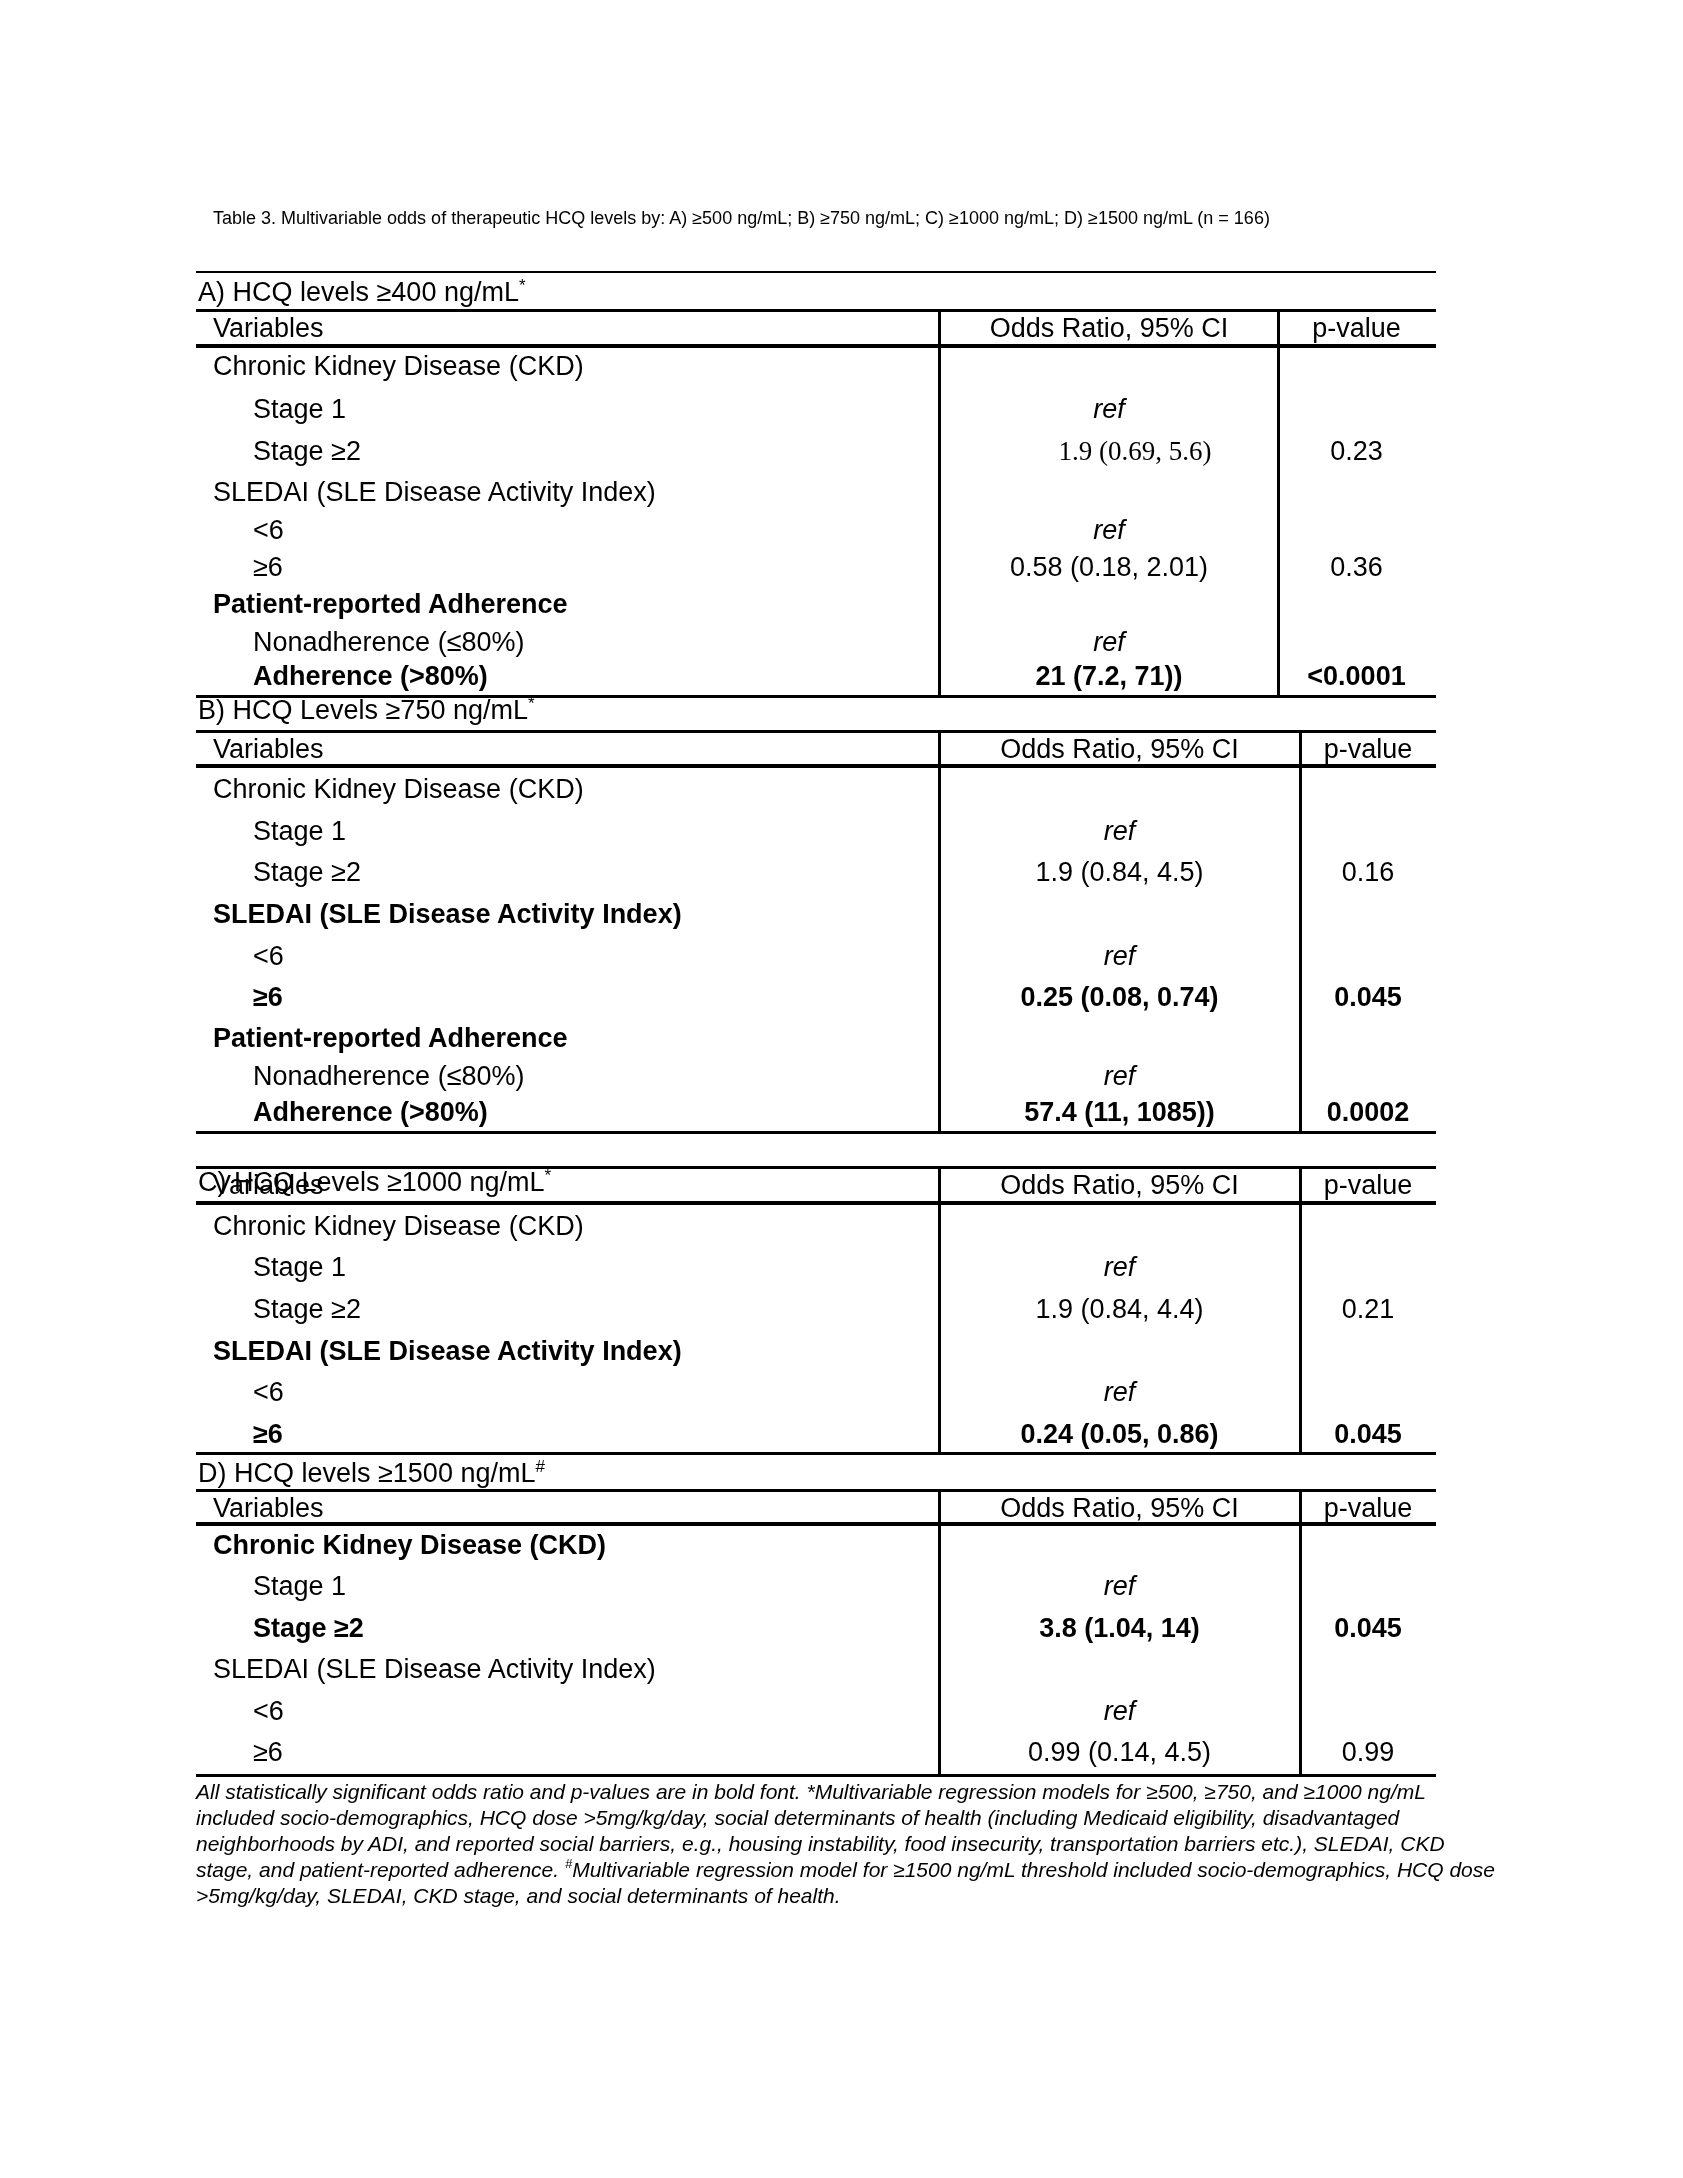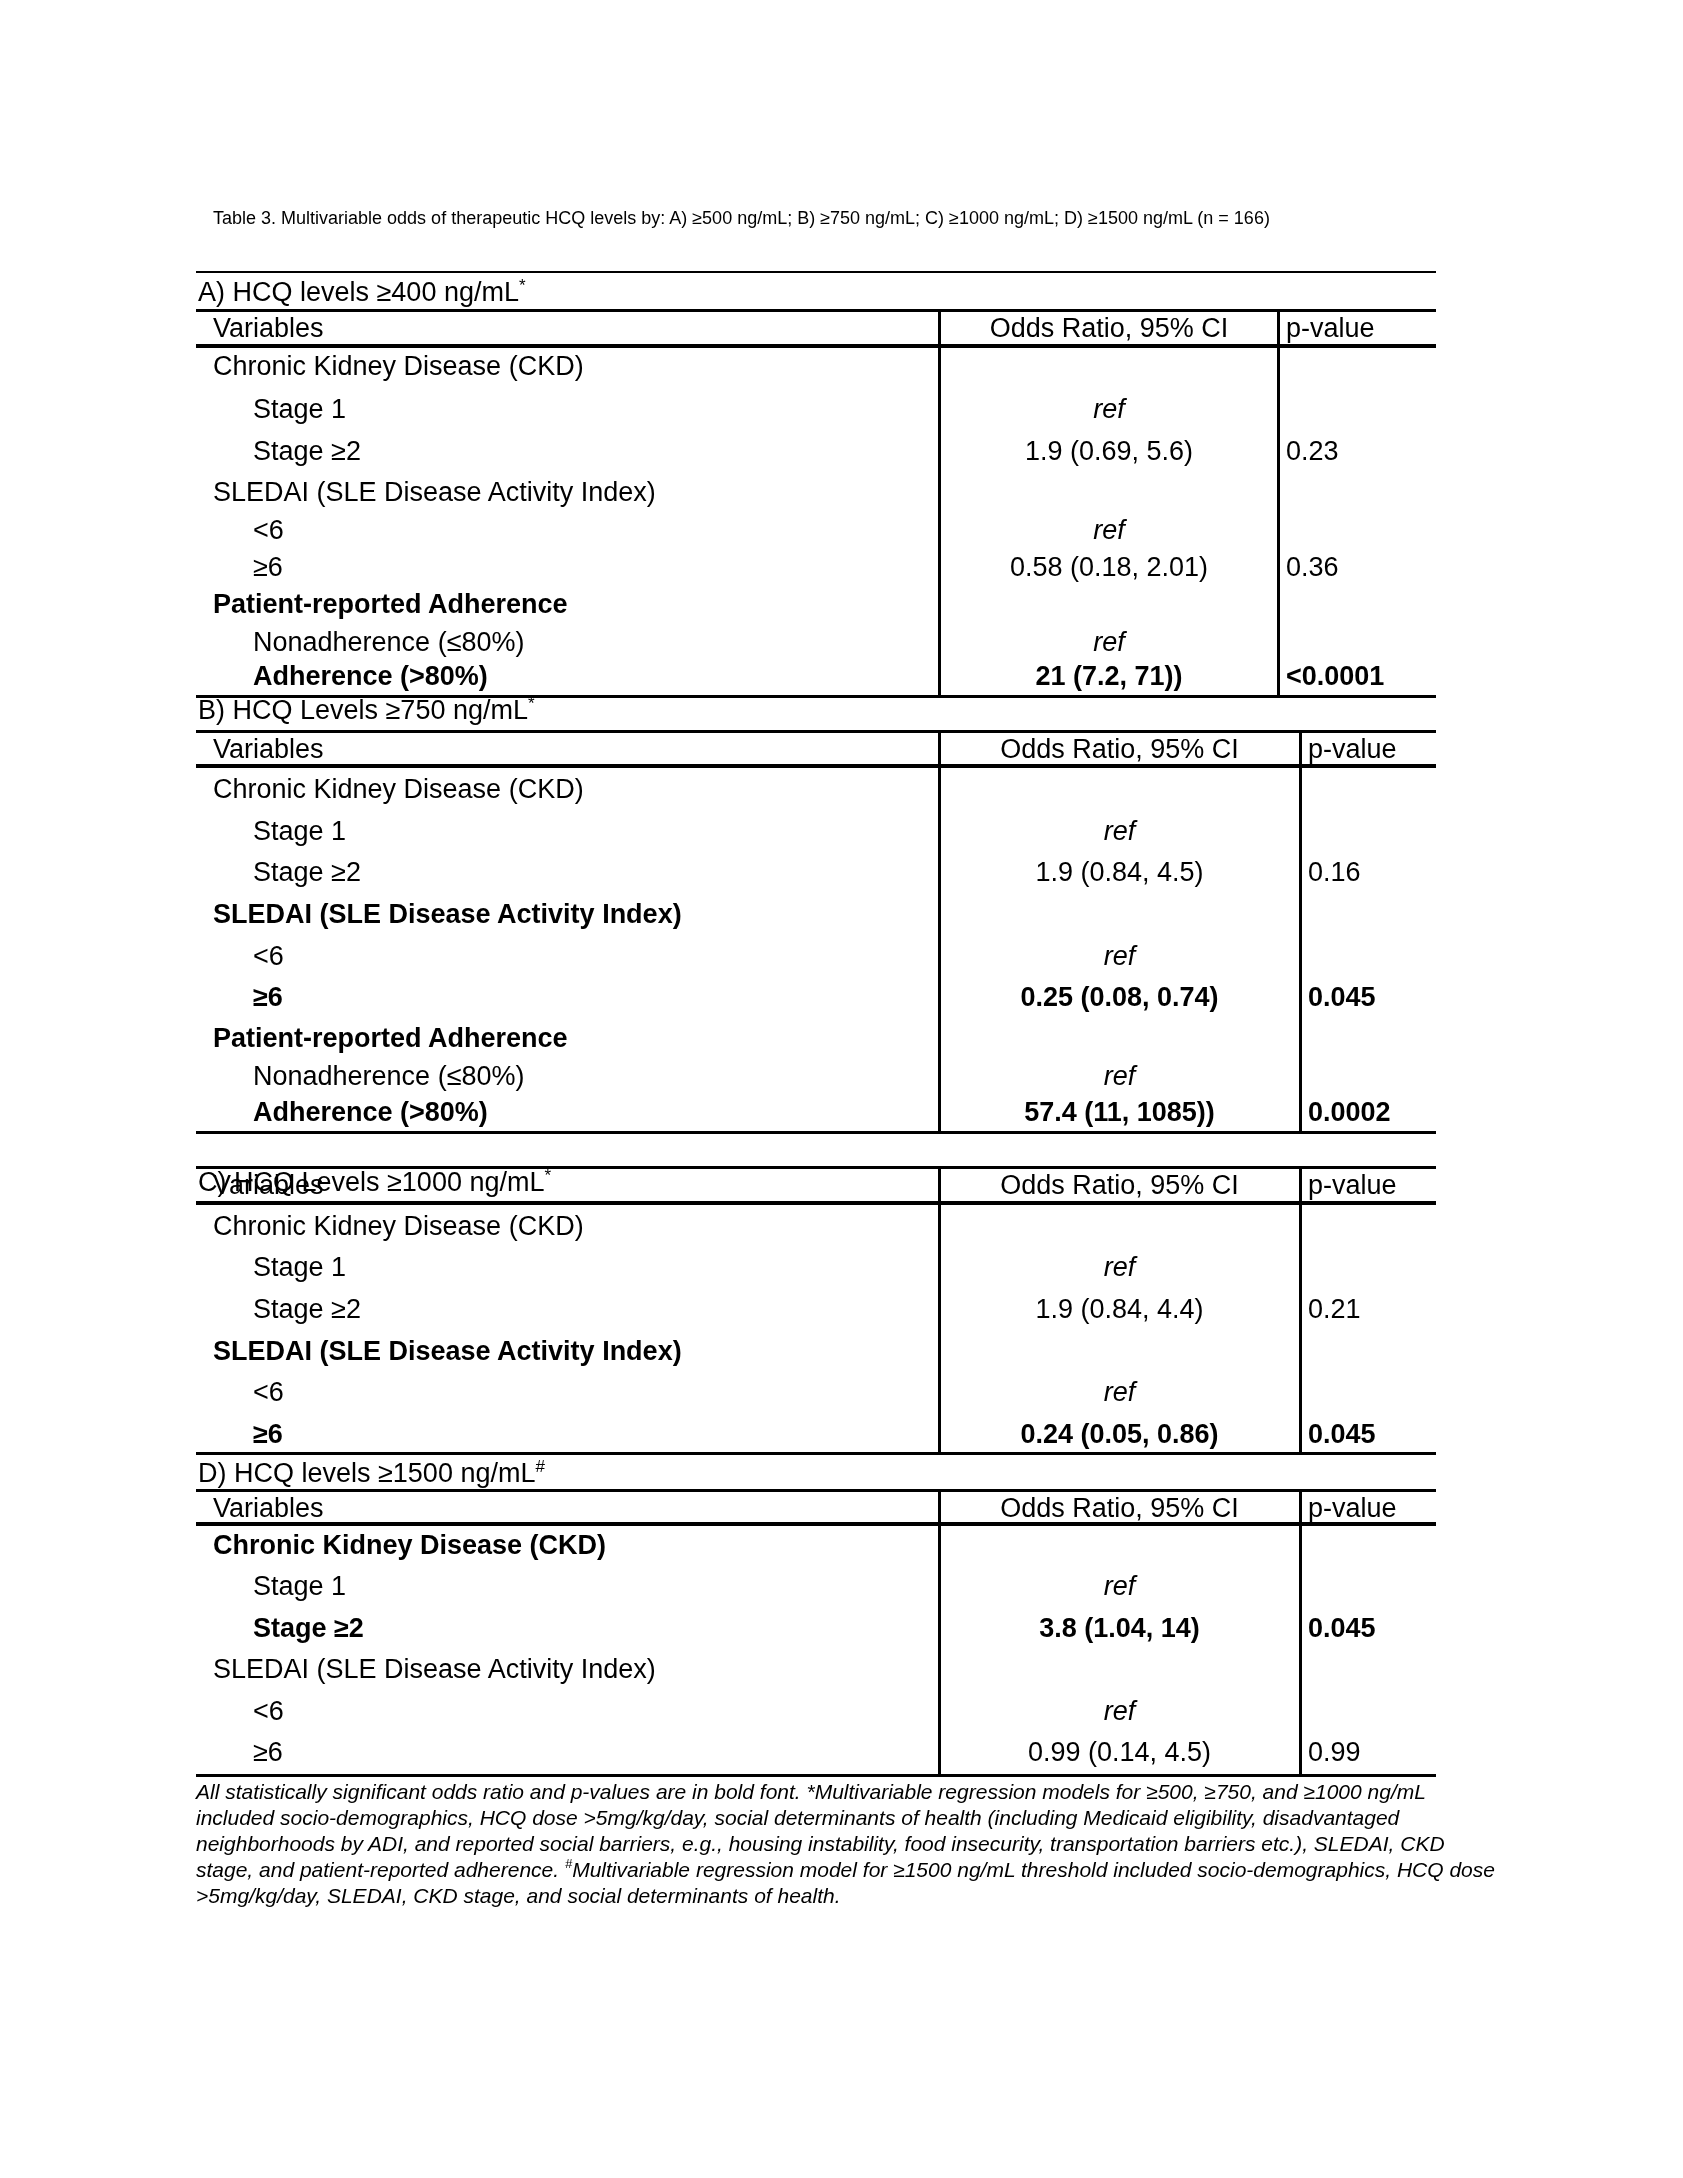--- a/index.html
+++ b/index.html
@@ -9,21 +9,21 @@
   .title { left:213px; top:203px; width:1238px; font-size:18px; line-height:31px; }
   .hrule { position:absolute; left:196px; width:1240px; background:#000; }
   .vrule { position:absolute; width:3px; background:#000; }
   .sec-title { position:absolute; left:198px; font-size:27px; line-height:30px; white-space:nowrap; }
   .sec-title sup { font-size:17px; vertical-align:top; line-height:17px; }
   .hdr { position:absolute; font-size:27px; line-height:30px; white-space:nowrap; }
   .cell { position:absolute; font-size:27px; line-height:30px; white-space:nowrap; }
   .var { left:213px; }
   .var.indent { left:253px; }
   .or { text-align:center; }
-  .pv { text-align:left;padding-left:8px; }
+  .pv { text-align:center; }
   .bold { font-weight:bold; }
   .ital { font-style:italic; }
   .foot { position:absolute; left:196px; top:1779px; width:1307px; font-size:21px; line-height:26px; font-style:italic; }
   .foot sup { font-size:13px; vertical-align:top; line-height:13px; }
 </style>
 </head>
 <body>
 
 <div class="abs title">Table 3. Multivariable odds of therapeutic HCQ levels by: A) ≥500 ng/mL; B) ≥750 ng/mL; C) ≥1000 ng/mL; D) ≥1500 ng/mL (n = 166)</div>
 
@@ -34,21 +34,21 @@
     <div class="hrule" style="top: 344px; height: 4px;"></div>
     <div class="hdr" style="left: 213px; top: 313px;">Variables</div>
     <div class="hdr or" style="left: 939px; width: 340px; top: 313px;">Odds Ratio, 95% CI</div>
     <div class="hdr pv" style="left: 1278px; width: 157px; top: 313px;">p-value</div>
     <div class="vrule" style="left: 938px; top: 310px; height: 386px;"></div>
     <div class="vrule" style="left: 1277px; top: 310px; height: 386px;"></div>
     <div class="cell var" style="top: 351px;">Chronic Kidney Disease (CKD)</div>
     <div class="cell var indent" style="top: 394px;">Stage 1</div>
     <div class="cell or ital" style="left: 939px; width: 340px; top: 394px;">ref</div>
     <div class="cell var indent" style="top: 436px;">Stage ≥2</div>
-    <div class="cell or" style="left: 939px; width: 340px; top: 436px;">1.9 (0.69, 5.6)</div>
+    <div class="cell or" style="left: 939px; width: 392px; top: 436px; font-family: Liberation Serif, serif;">1.9 (0.69, 5.6)</div>
     <div class="cell pv" style="left: 1278px; width: 157px; top: 436px;">0.23</div>
     <div class="cell var" style="top: 477px;">SLEDAI (SLE Disease Activity Index)</div>
     <div class="cell var indent" style="top: 515px;">&lt;6</div>
     <div class="cell or ital" style="left: 939px; width: 340px; top: 515px;">ref</div>
     <div class="cell var indent" style="top: 552px;">≥6</div>
     <div class="cell or" style="left: 939px; width: 340px; top: 552px;">0.58 (0.18, 2.01)</div>
     <div class="cell pv" style="left: 1278px; width: 157px; top: 552px;">0.36</div>
     <div class="cell var bold" style="top: 589px;">Patient-reported Adherence</div>
     <div class="cell var indent" style="top: 627px;">Nonadherence (≤80%)</div>
     <div class="cell or ital" style="left: 939px; width: 340px; top: 627px;">ref</div>

